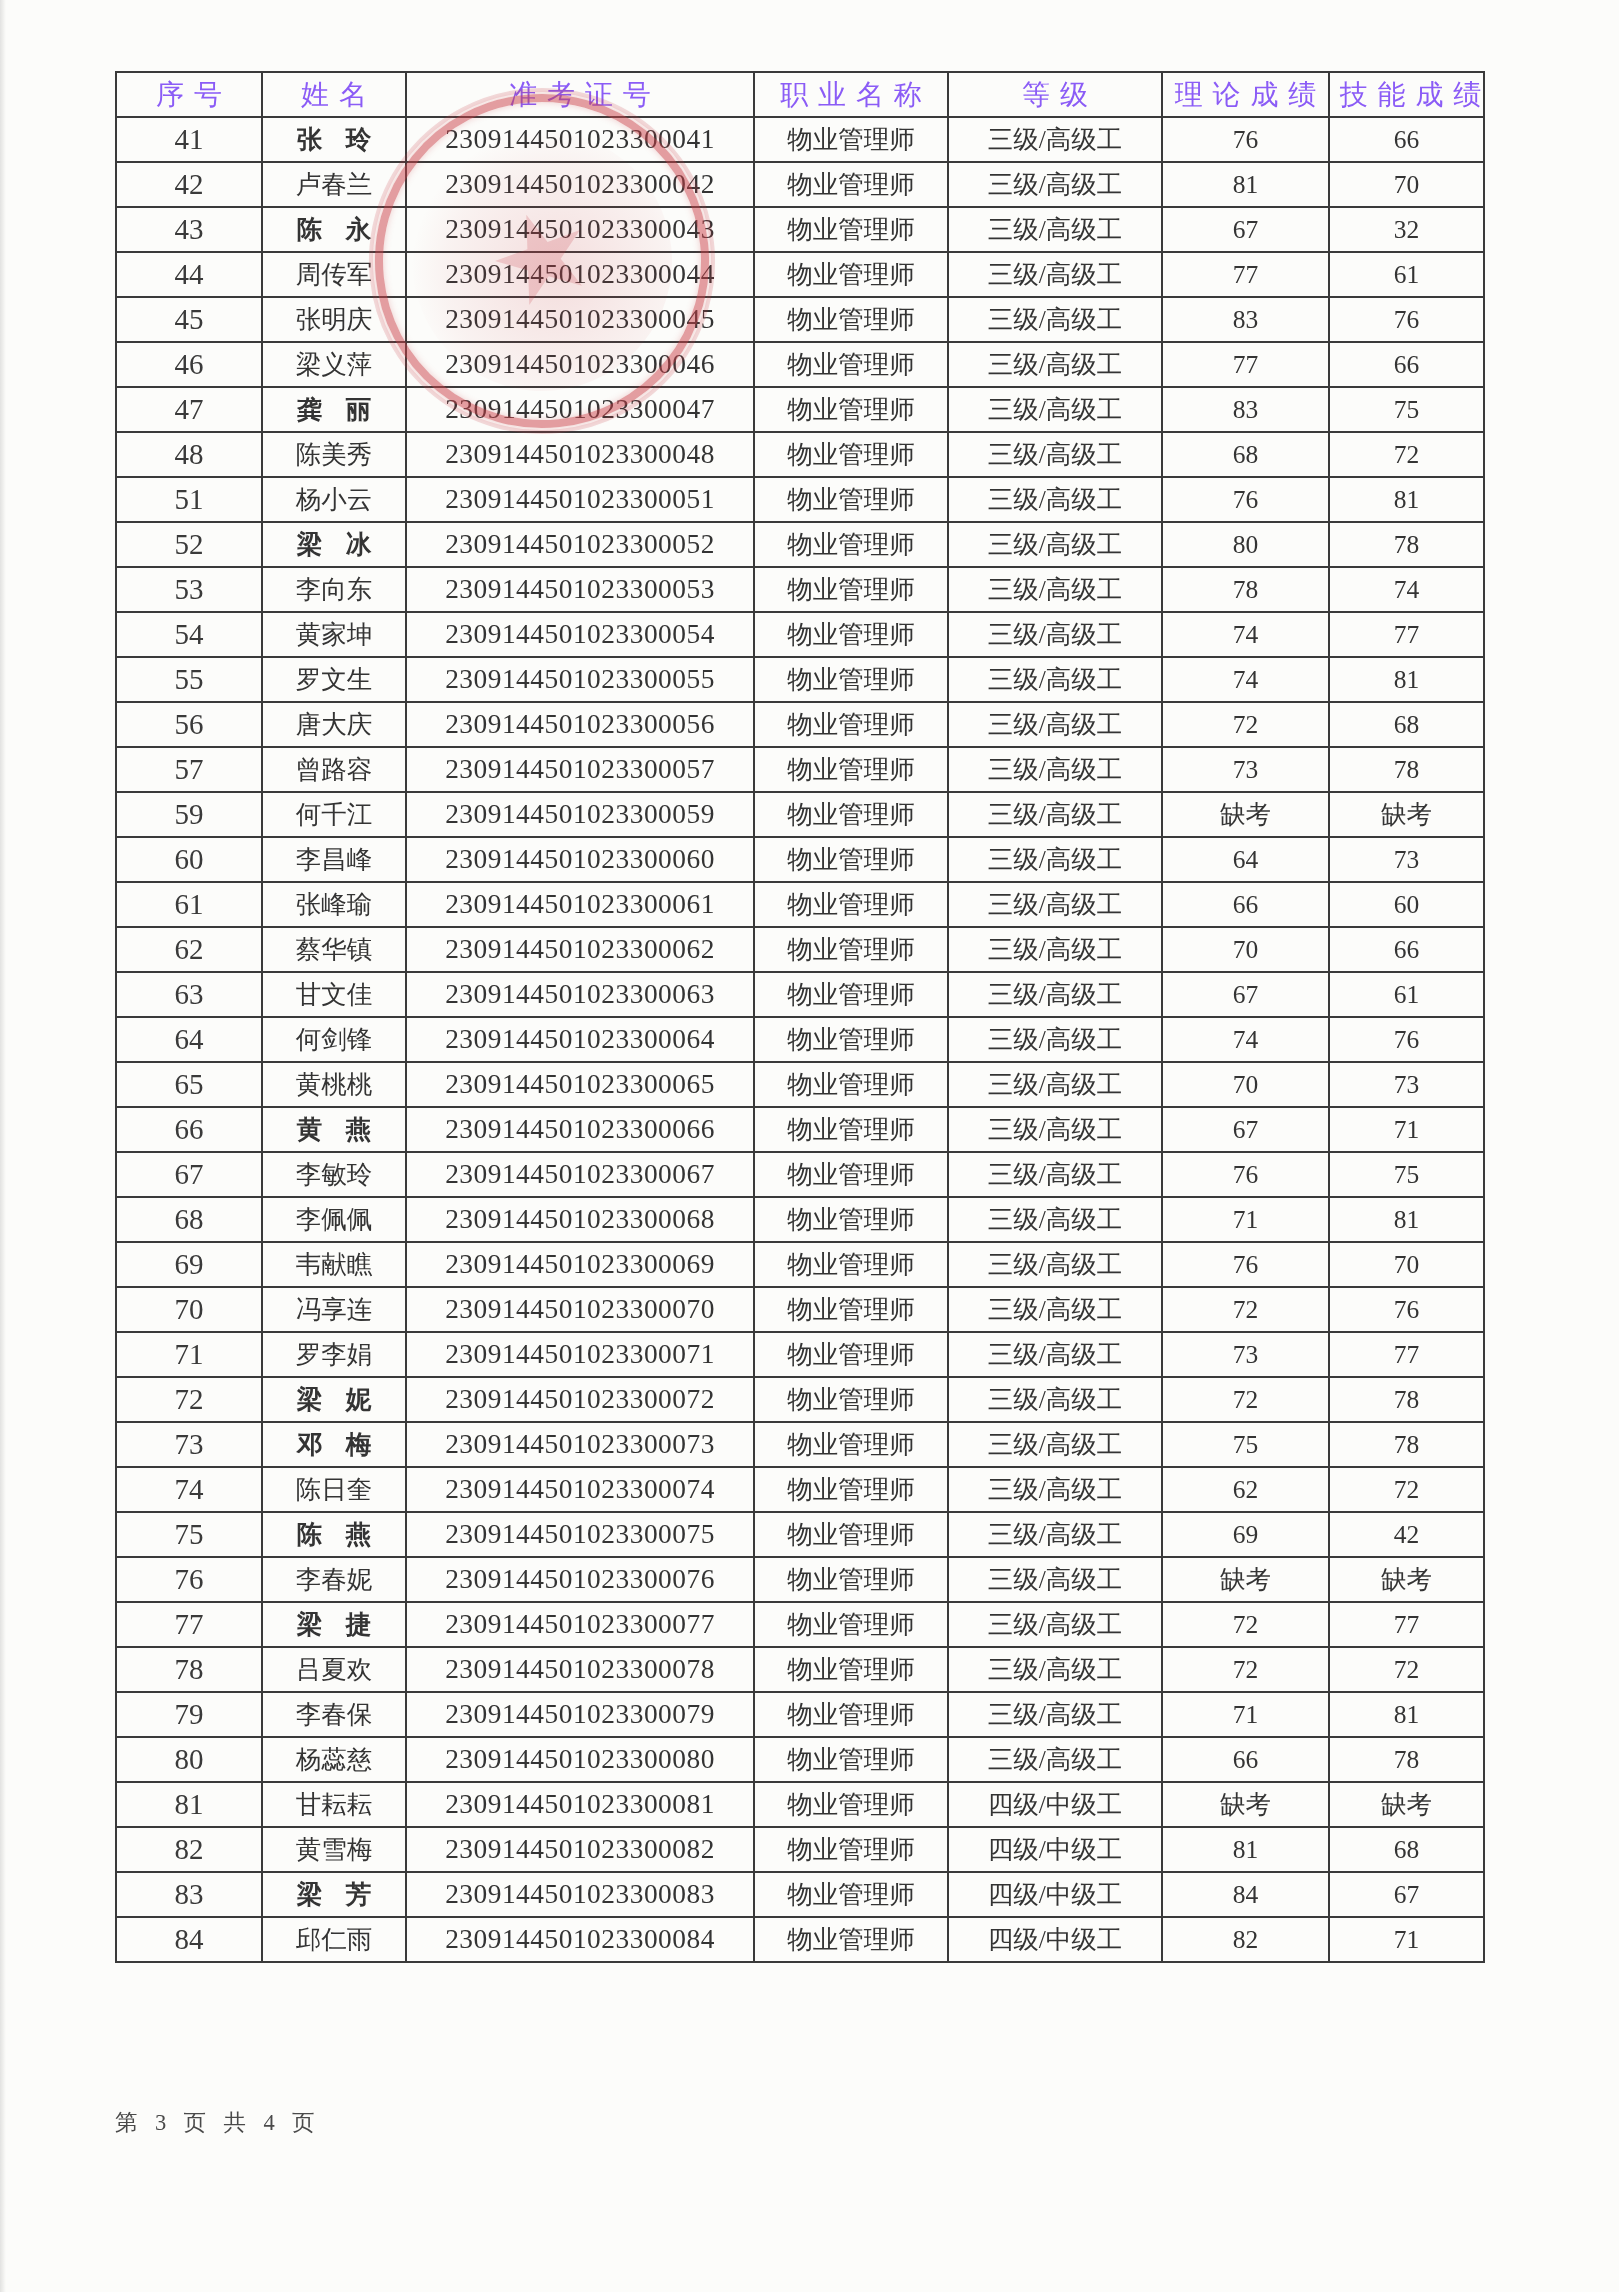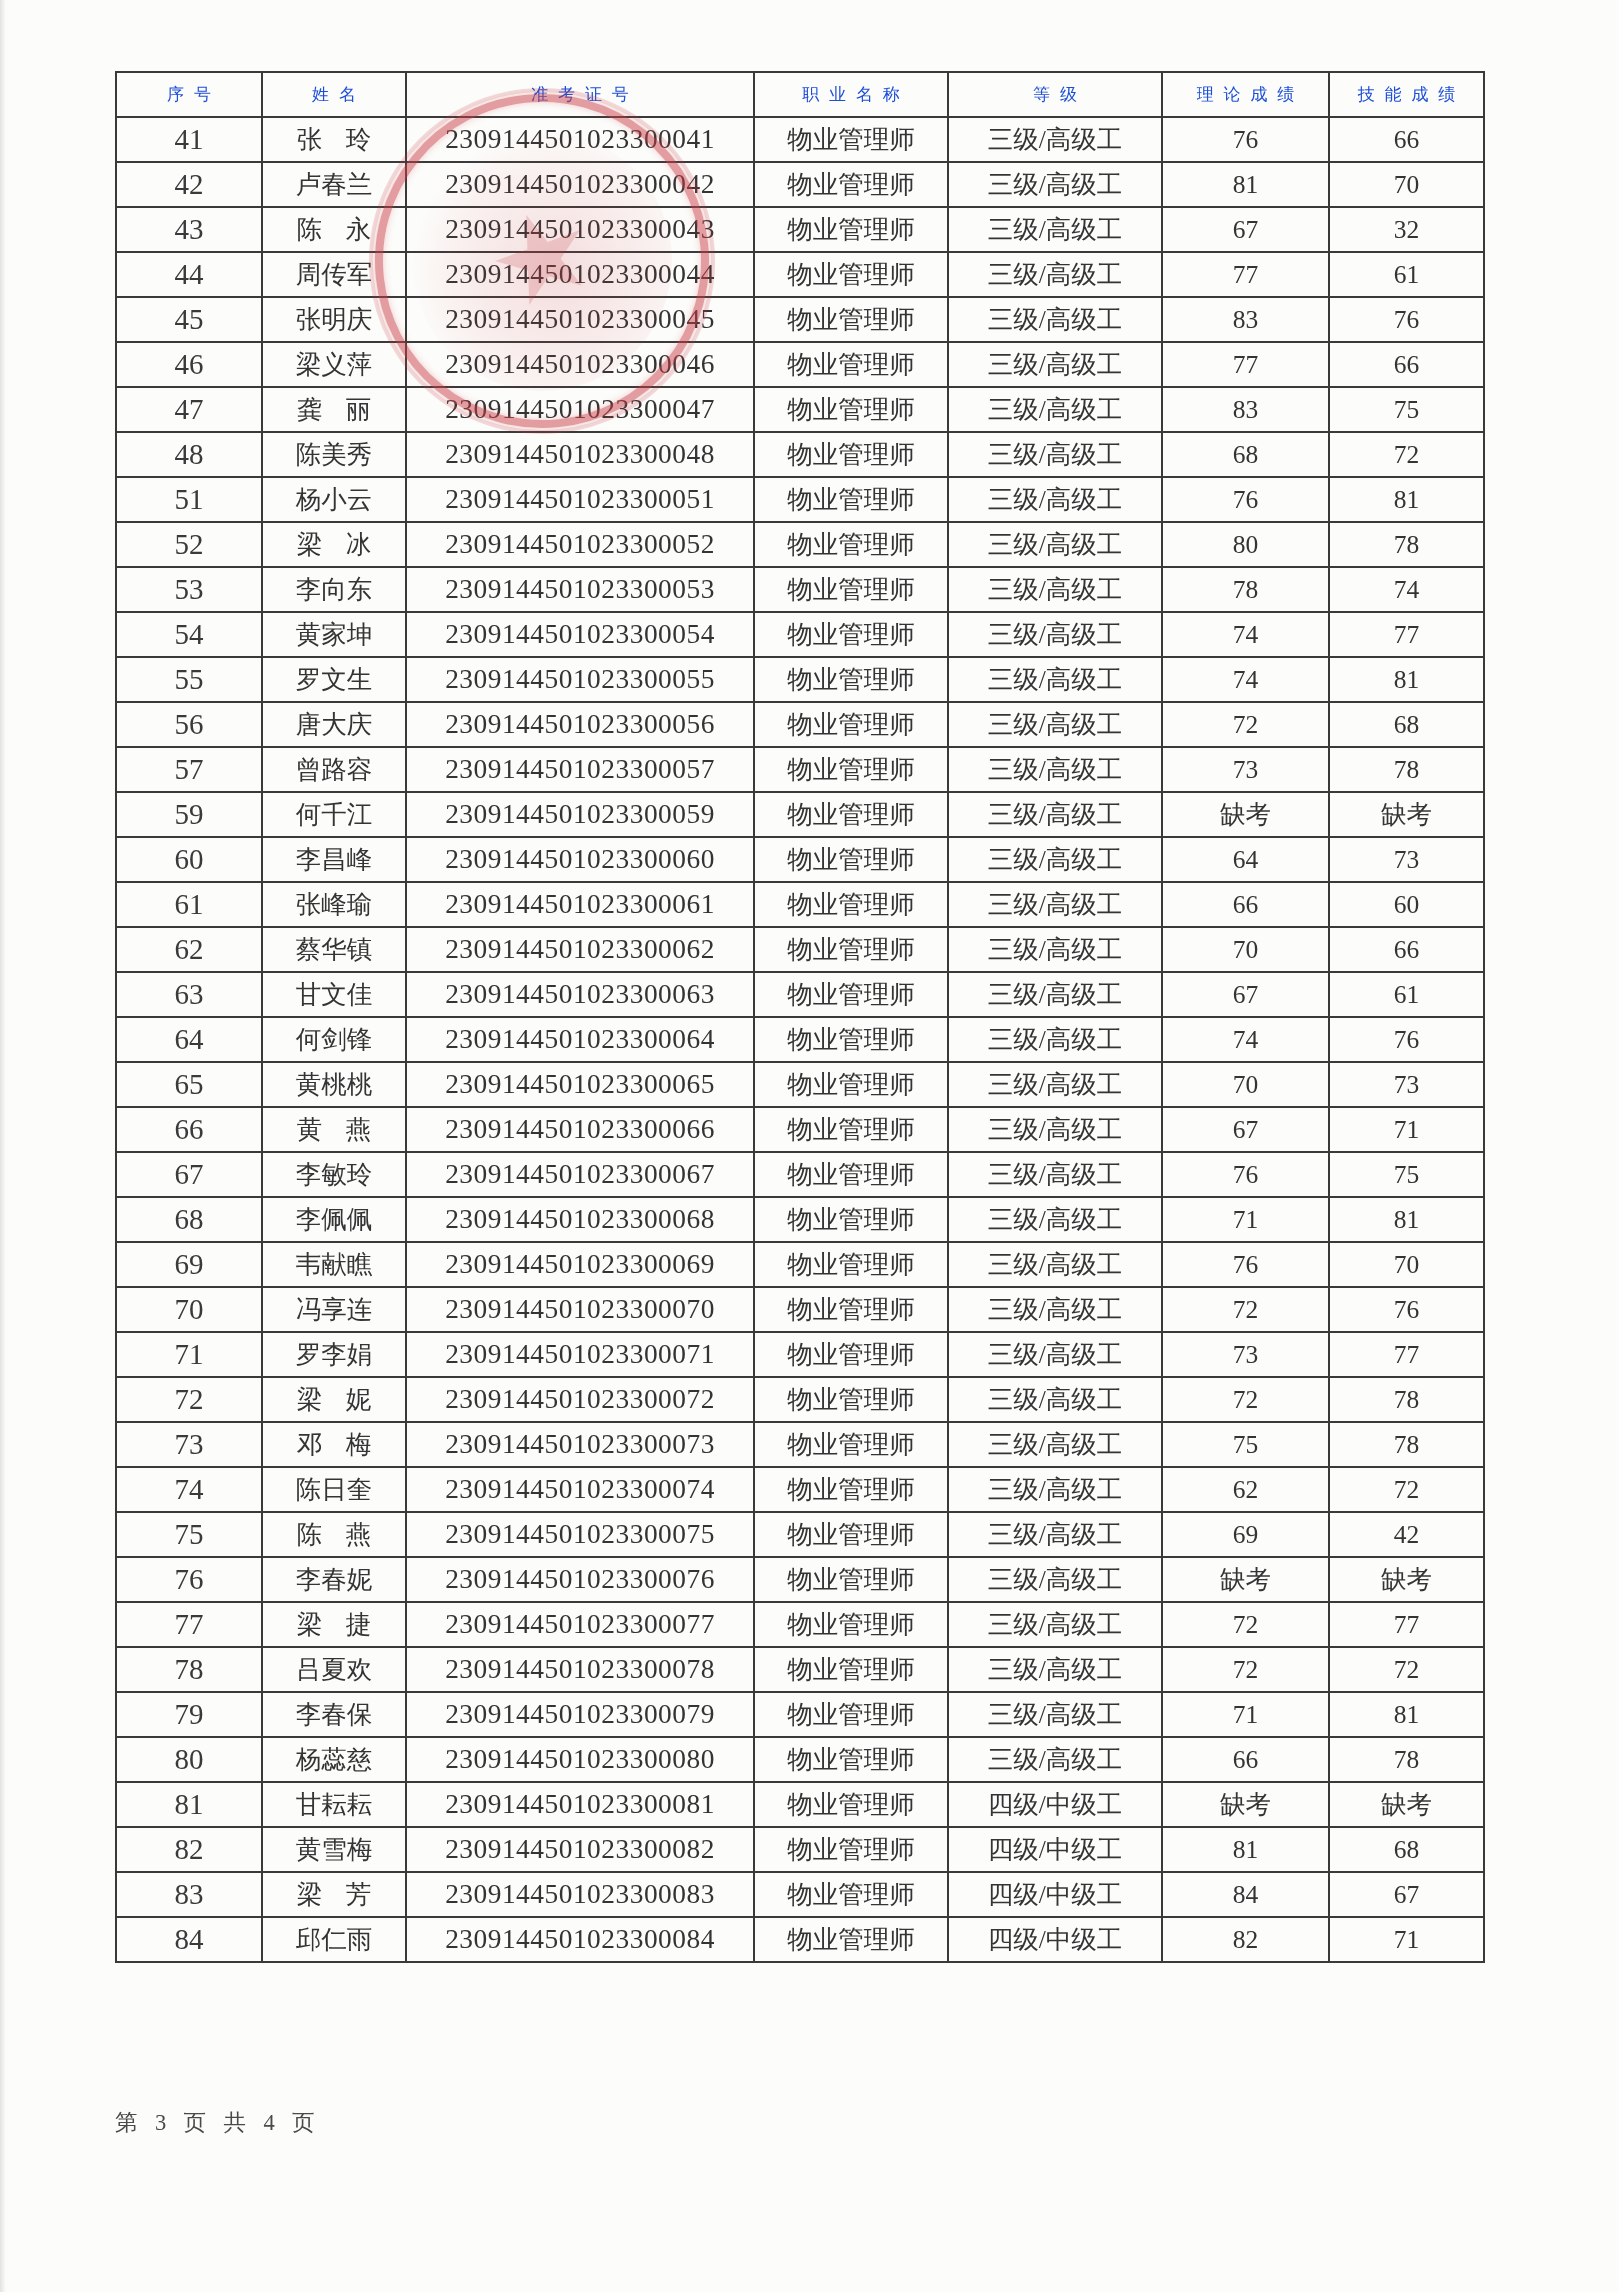--- a/index.html
+++ b/index.html
@@ -28,27 +28,27 @@
   col.c5{width:214px}
   col.c6{width:167px}
   col.c7{width:155px}
   th,td{
     border:2px solid #3a3a3a;
     text-align:center;vertical-align:middle;
     padding:0;white-space:nowrap;overflow:hidden;
     font-weight:normal;
   }
   th{
-    height:43px;font-size:17px;color:#1d4ed8;
+    height:43px;font-size:28px;color:#8b5cf6;
     letter-spacing:9.8px;padding-left:9.8px;font-family:Liberation Serif, serif;
   }
   td{height:43px;font-size:25.5px;color:#343434;}
   td.cell-ticket{font-size:27.4px;letter-spacing:0.5px;}
   td.cell-no{font-size:29px;color:#3a3a3a;}
-  td.name-2{letter-spacing:23.5px;padding-left:23.5px;}
+  td.name-2{letter-spacing:23.5px;padding-left:23.5px;font-weight:bold;}
   .footer{
     position:absolute;left:115px;top:2107px;width:1367px;
     text-align:left;font-size:22.5px;color:#4a4a4a;
     letter-spacing:5.9px;
   }
   
   .stamp{
     position:absolute;left:375px;top:94px;width:318px;height:318px;
     border-radius:50%;
     border:8.8px solid rgba(201,62,70,0.50);

